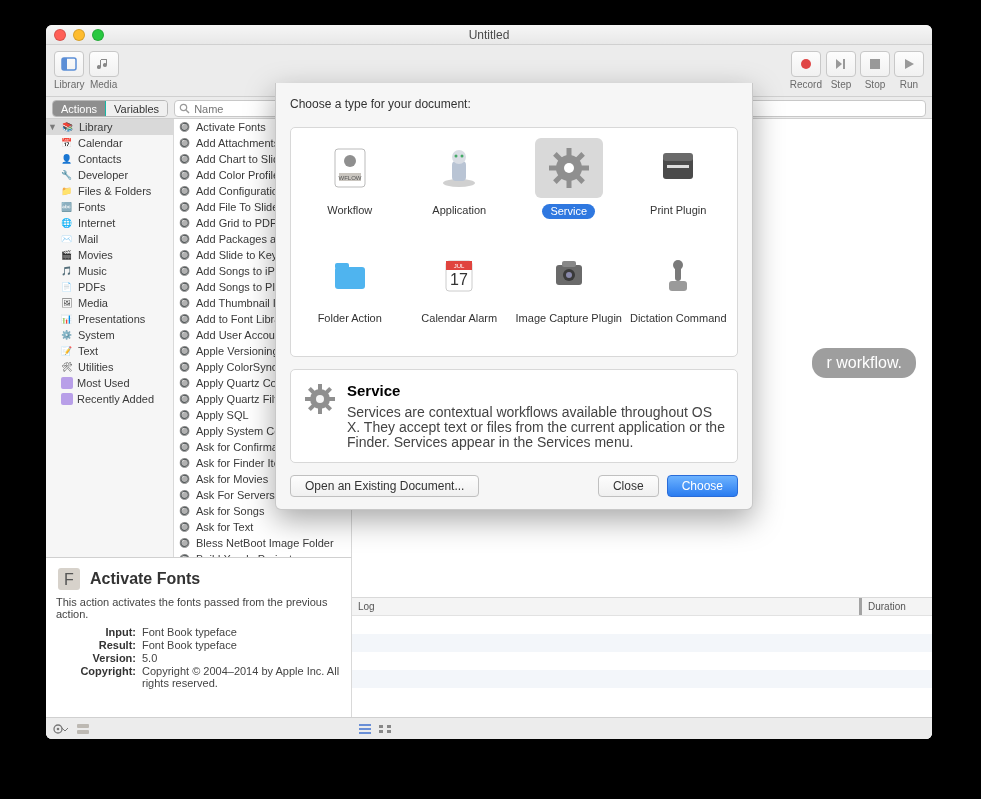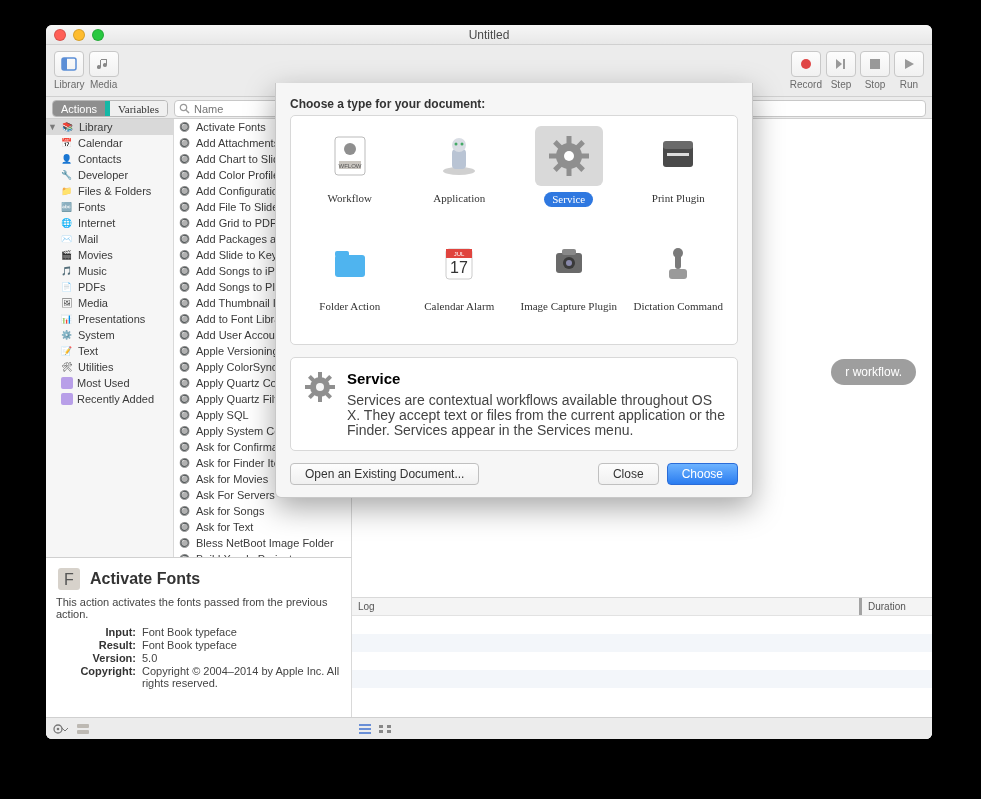--- a/index.html
+++ b/index.html
@@ -12,61 +12,61 @@
   .title { position:absolute; left:0; right:0; text-align:center; font-size:12px; color:#4a4a4a;}
   .toolbar { height: 52px; background:#ececec; border-bottom:1px solid #d0d0d0; display:flex; align-items:flex-start; padding:6px 8px 0 8px; gap:4px;}
   .tbtn-wrap{display:flex;flex-direction:column;align-items:center;}
   .tbtn { width:30px;height:26px;border:1px solid #c8c8c8;border-radius:4px;background:linear-gradient(#fdfdfd,#f1f1f1);display:flex;align-items:center;justify-content:center;}
   .tbtn-lbl{font-size:10px;color:#6a6a6a;margin-top:2px;}
   .toolbar .spacer{flex:1;}
   .tabbar{height:22px;background:#ececec;border-bottom:1px solid #d0d0d0;display:flex;align-items:stretch;}
   .seg{display:flex;border:1px solid #b8b8b8;border-radius:4px;overflow:hidden;margin:3px 0 3px 6px;height:17px;}
   .seg .seg-btn{font-size:11px;padding:0 8px;display:flex;align-items:center;background:#f0f0f0;color:#333;cursor:default;}
   .seg .seg-btn.active{background:#8e8e8e;color:#fff;}
-  .seg .seg-btn + .seg-btn{border-left:5px solid #14b8a6;font-family:Liberation Serif, serif;}
+  .seg .seg-btn + .seg-btn{border-left:1px solid #14b8a6;}
   .searchwrap{flex:1;margin:3px 6px 3px 6px;height:17px;border:1px solid #c8c8c8;border-radius:4px;background:#fff;display:flex;align-items:center;padding:0 4px;}
   .searchwrap svg{flex:none;}
   .searchwrap input{border:none;outline:none;font-size:11px;color:#888;flex:1;margin-left:4px;background:transparent;}
   .body{flex:1;display:flex;min-height:0;}
   .col1{width:128px;background:#f6f6f6;border-right:1px solid #d9d9d9;overflow:hidden;font-size:11px;}
   .col2{width:178px;background:#fff;border-right:1px solid #d9d9d9;overflow:hidden;font-size:11px;}
   .col3{flex:1;background:#fff;display:flex;flex-direction:column;min-width:0;}
   .row{display:flex;align-items:center;height:16px;padding:0 4px 0 6px;gap:4px;white-space:nowrap;color:#3a3a3a;}
   .row .disclosure{width:9px;text-align:center;color:#7a7a7a;font-size:9px;}
   .row .ic{width:14px;height:14px;border-radius:2px;flex:none;display:flex;align-items:center;justify-content:center;font-size:9px;}
   .row.sel{background:#d9d9d9;}
   .col1 .row{padding-left:2px;}
   .col1 .indent{padding-left:14px;}
   .col2 .row{padding-left:4px;}
   .canvas{flex:1;display:flex;align-items:center;justify-content:center;position:relative;}
-  .canvas .hint{position:absolute;right:16px;top:240px;background:#9e9e9e;color:#fff;font-size:12px;padding:6px 14px;border-radius:14px;}
+  .canvas .hint{position:absolute;right:16px;top:229px;background:#9e9e9e;color:#fff;font-size:16px;padding:6px 14px;border-radius:14px;}
   .logarea{height:120px;border-top:1px solid #d9d9d9;display:flex;flex-direction:column;}
   .loghdr{display:flex;font-size:10px;color:#555;border-bottom:1px solid #e2e2e2;background:#f4f4f4;}
   .loghdr div{padding:3px 6px;}
   .loghdr .c1{flex:1;border-right:3px solid #a3a3a3;}
   .loghdr .c2{width:70px;}
   .logrows{flex:1;background:#fff;}
   .logrows .lr{height:18px;}
   .logrows .lr:nth-child(even){background:#f3f6fa;}
   .footbar{height:22px;border-top:1px solid #d0d0d0;background:#ececec;display:flex;align-items:center;padding:0 6px;gap:6px;}
   .info{height:160px;border-top:1px solid #d0d0d0;background:#fff;padding:8px 10px;font-size:11px;color:#333;}
   .info .ih{display:flex;align-items:center;gap:8px;margin-bottom:4px;}
   .info h2{font-size:16px;font-weight:600;}
   .info .desc{font-size:11px;color:#444;margin:4px 0 6px 0;}
   .info .kv{display:flex;margin:1px 0;}
   .info .kv .k{width:80px;text-align:right;margin-right:6px;font-weight:600;color:#333;}
   .info .kv .v{flex:1;color:#444;}
   
   .modal{position:absolute;left:229px;top:58px;width:478px;background:#f6f6f6;border-radius:0 0 6px 6px;box-shadow:0 10px 30px rgba(0,0,0,.35);border:1px solid #c8c8c8;border-top:none;padding:14px 14px 12px 14px;}
-  .modal h3{font-size:12px;font-weight:700;color:#333;margin-bottom:4px;}
+  .modal h3{font-size:12px;font-weight:400;color:#333;margin-bottom:16px;}
   .grid{background:#fff;border:1px solid #d8d8d8;border-radius:5px;padding:10px 4px 6px 4px;display:grid;grid-template-columns:repeat(4,1fr);row-gap:4px;}
   .gcell{display:flex;flex-direction:column;align-items:center;justify-content:flex-start;height:104px;cursor:default;}
   .gcell .thumb{width:68px;height:60px;border-radius:6px;display:flex;align-items:center;justify-content:center;}
   .gcell.sel .thumb{background:#d9d9d9;}
-  .gcell .lbl{font-size:11px;color:#333;margin-top:6px;text-align:center;line-height:13px;font-family:Liberation Serif, serif;}
+  .gcell .lbl{font-size:11px;color:#333;margin-top:6px;text-align:center;line-height:13px;}
   .gcell.sel .lbl{background:#2f78e0;color:#fff;border-radius:8px;padding:1px 8px;}
   .descbox{margin-top:12px;background:#fff;border:1px solid #d8d8d8;border-radius:5px;padding:12px;display:flex;gap:10px;}
   .descbox .gear{flex:none;}
   .descbox h4{font-size:15px;font-weight:600;margin-bottom:6px;}
   .descbox p{font-size:14px;color:#444;line-height:15px;}
   .modalfoot{display:flex;margin-top:12px;gap:8px;}
   .btn{font-size:12px;height:22px;padding:0 14px;border:1px solid #c0c0c0;border-radius:4px;background:linear-gradient(#fdfdfd,#f0f0f0);color:#333;display:flex;align-items:center;}
   .btn.primary{background:linear-gradient(#6db3ff,#2a7cf0);border-color:#2a6cd8;color:#fff;}
   .modalfoot .spacer{flex:1;}
   .leftfoot{height:22px;border-top:1px solid #d0d0d0;background:#ececec;display:flex;align-items:center;padding:0 6px;gap:6px;}

